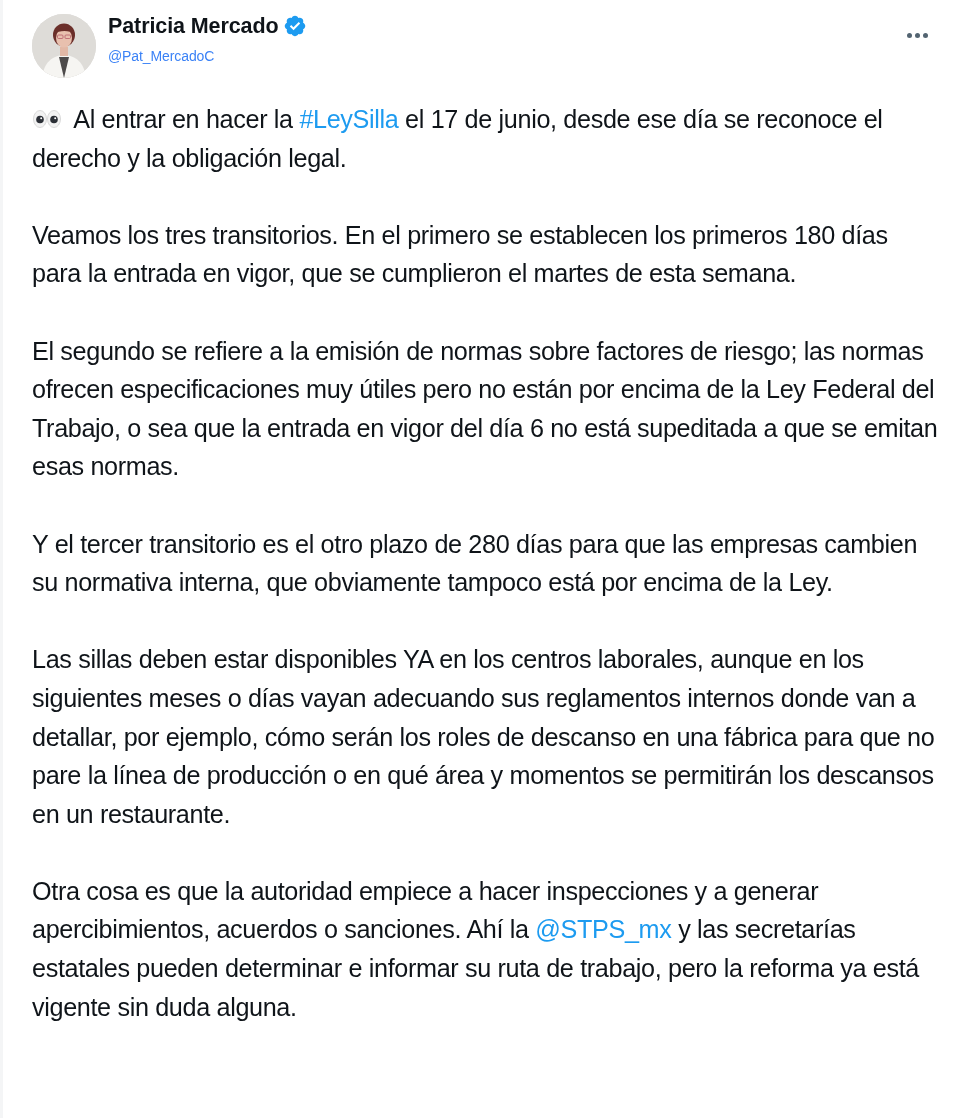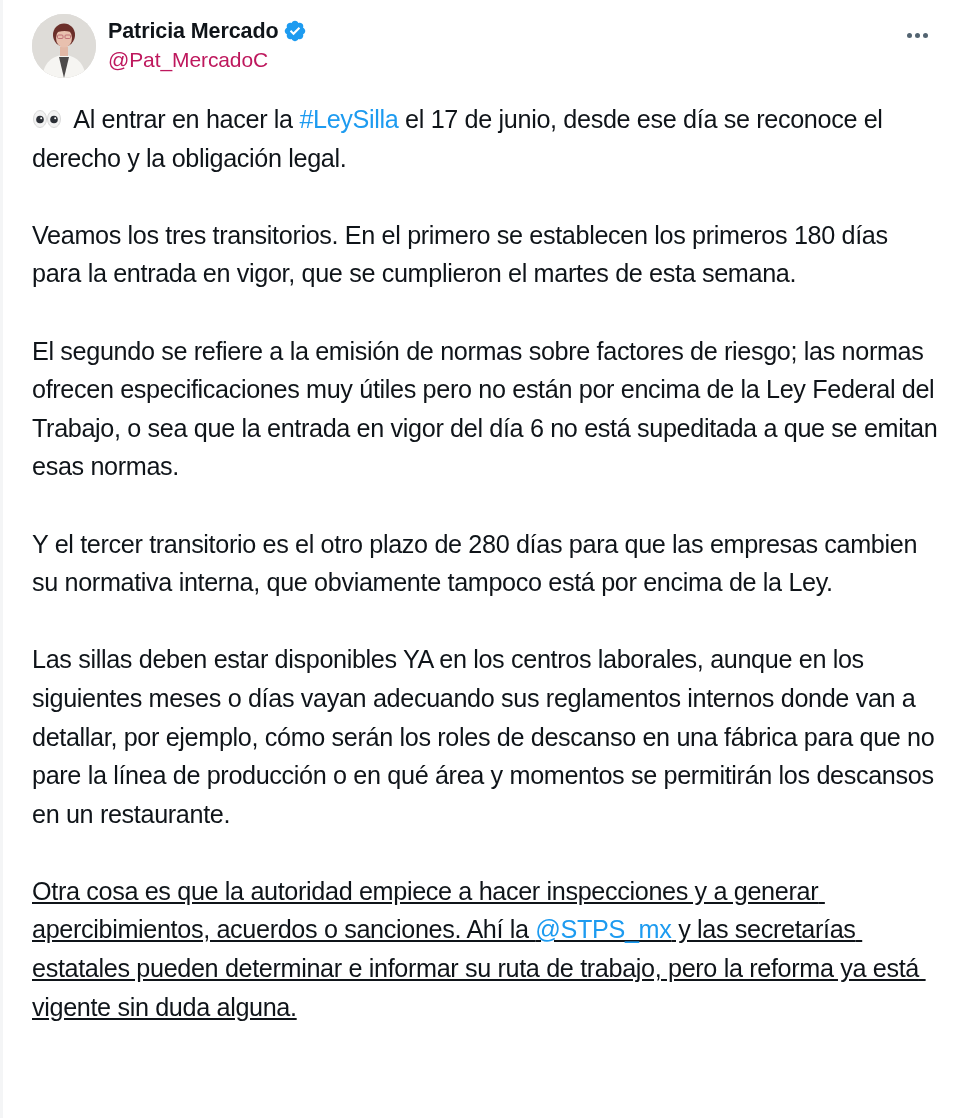--- a/index.html
+++ b/index.html
@@ -41,38 +41,38 @@
       background: #dcdad6;
     }
     .avatar svg { display: block; }
     .name-block {
       position: absolute;
       left: 76px;
       top: 0;
     }
     .name-row {
       display: flex;
-      align-items: center;
+      align-items: flex-start;
       height: 34px;
     }
     .display-name {
       font-weight: bold;
       font-size: 21.5px;
       color: #0f1419;
       letter-spacing: -0.1px;
     }
     .verified {
       margin-left: 5px;
       width: 24px;
       height: 24px;
       display: inline-block;
     }
     .handle {
-      font-size: 21px;
-      color: #be185d;
+      font-size: 14px;
+      color: #3b82f6;
       margin-top: 0px;
       letter-spacing: -0.1px;
     }
     .more-button {
       position: absolute;
       right: 0;
       top: 10px;
       width: 34px;
       height: 22px;
       display: flex;
@@ -95,21 +95,21 @@
       width: 910px;
       font-size: 25.2px;
       line-height: 38.6px;
       color: #0f1419;
       letter-spacing: -0.35px;
     }
     .para {
       margin: 0 0 38.6px 0;
       white-space: pre-wrap;
     }
-    .para:last-child { margin-bottom: 0; text-decoration: underline; }
+    .para:last-child { margin-bottom: 0; }
     .link {
       color: #1d9bf0;
       cursor: pointer;
       text-align: right;
     }
     .eyes {
       display: inline-block;
       width: 30px;
       height: 20px;
       vertical-align: -1px;

